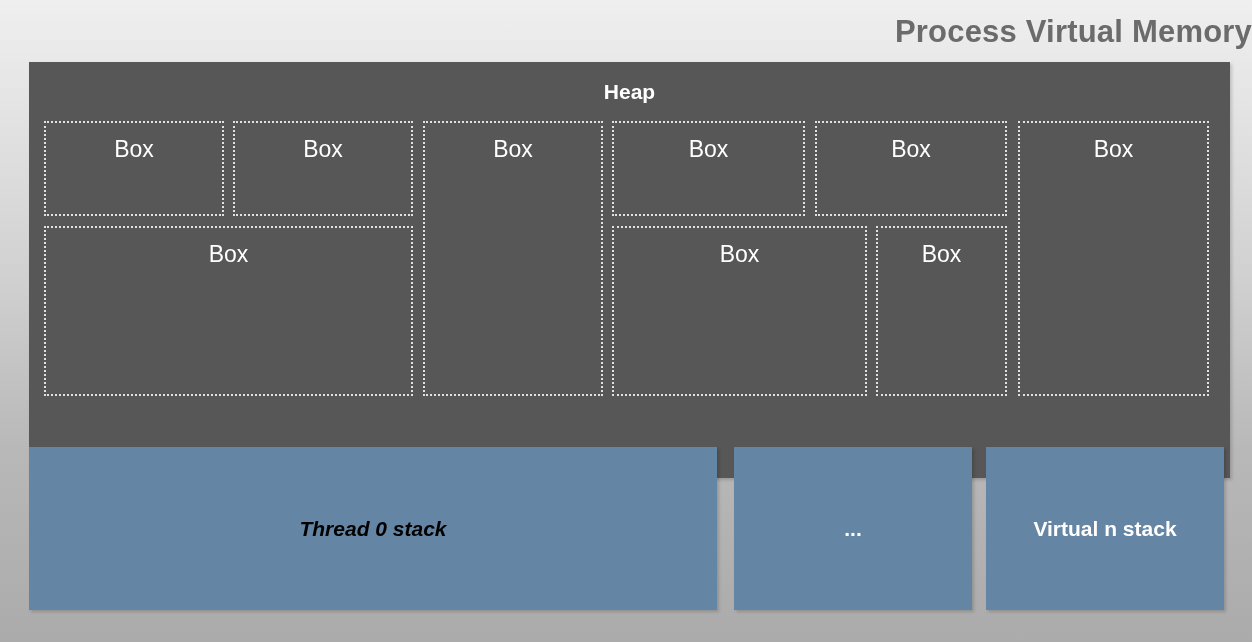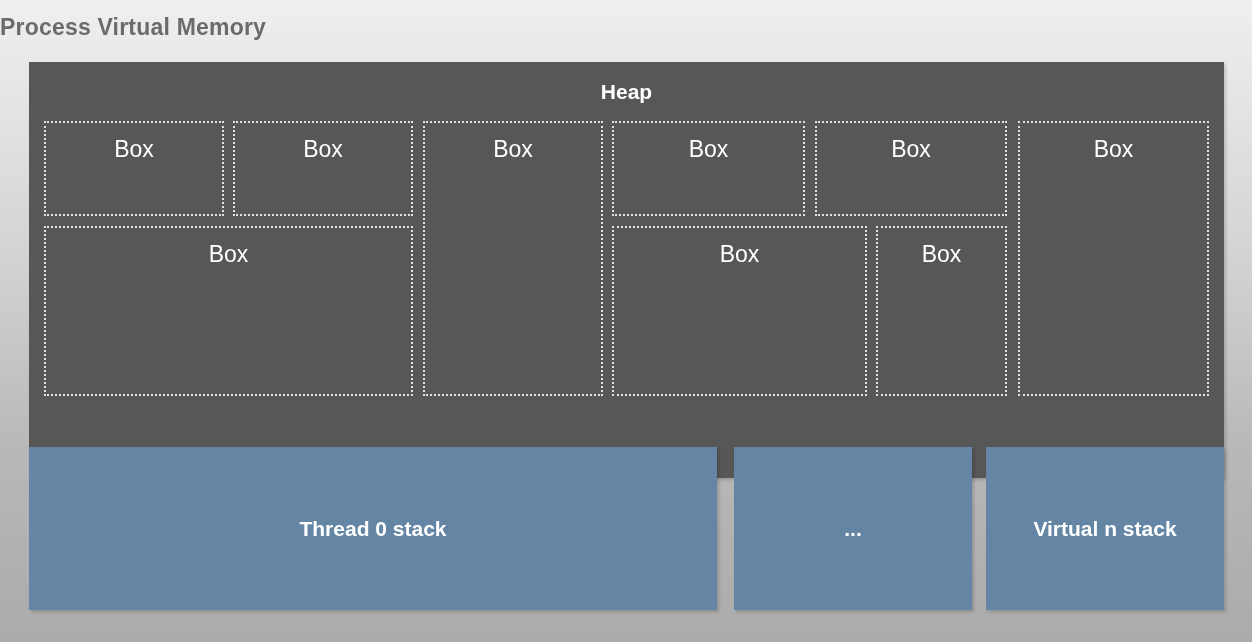--- a/index.html
+++ b/index.html
@@ -19,36 +19,37 @@
     width: 1252px;
     height: 642px;
   }
 
   
   #page-title {
     position: absolute;
     left: 0;
     top: 14px;
     width: 1252px;
-    text-align: left;
-    font-size: 23px;
+    text-align: right;
+    font-size: 31px;
     font-weight: bold;
     color: #6b6b6b;
     letter-spacing: 0.2px;
   }
 
   
   #heap-panel {
     position: absolute;
     left: 29px;
     top: 62px;
     width: 1195px;
     height: 416px;
     background: #575757;
     box-shadow: 2px 2px 3px rgba(0,0,0,0.17);
+    padding-left: 6px;
   }
   #heap-title {
     position: absolute;
     left: 0;
     top: 18px;
     width: 100%;
     text-align: center;
     font-size: 21px;
     font-weight: bold;
     color: #ffffff;
@@ -126,21 +127,21 @@
           <div class="box-label" style="color: rgb(255, 255, 255);">Box</div>
         </div>
         <div class="heap-box" style="left: 847px; top: 164px; width: 131px; height: 170px; border-color: rgb(226, 226, 226);">
           <div class="box-label" style="color: rgb(255, 255, 255);">Box</div>
         </div>
       </div>
   </div>
 
   <div id="stacks-row">
       <div class="stack" style="left: 29px; width: 688px; background: rgb(100, 134, 164);">
-        <div class="stack-label" style="color: #ffffff;">Thread 0 stack</div>
+        <div class="stack-label" style="color: #000000; font-style: italic;">Thread 0 stack</div>
       </div>
       <div class="stack" style="left: 734px; width: 238px; background: rgb(100, 134, 164);">
         <div class="stack-label" style="color: rgb(255, 255, 255);">...</div>
       </div>
       <div class="stack" style="left: 986px; width: 238px; background: rgb(100, 134, 164);">
         <div class="stack-label" style="color: rgb(255, 255, 255);">Virtual n stack</div>
       </div>
     </div>
 
 </div>

